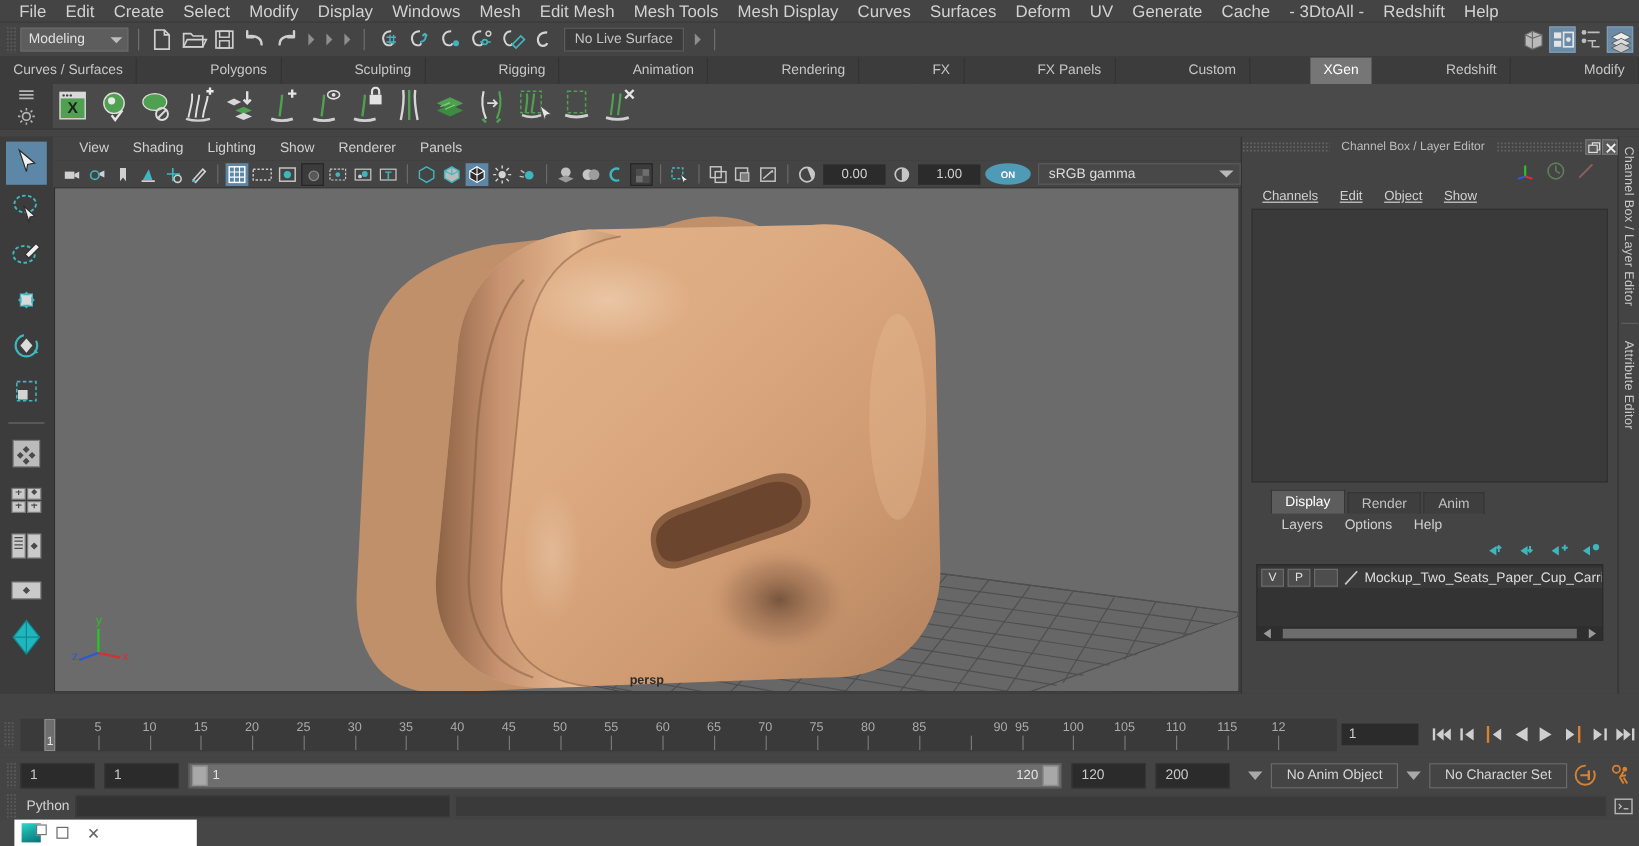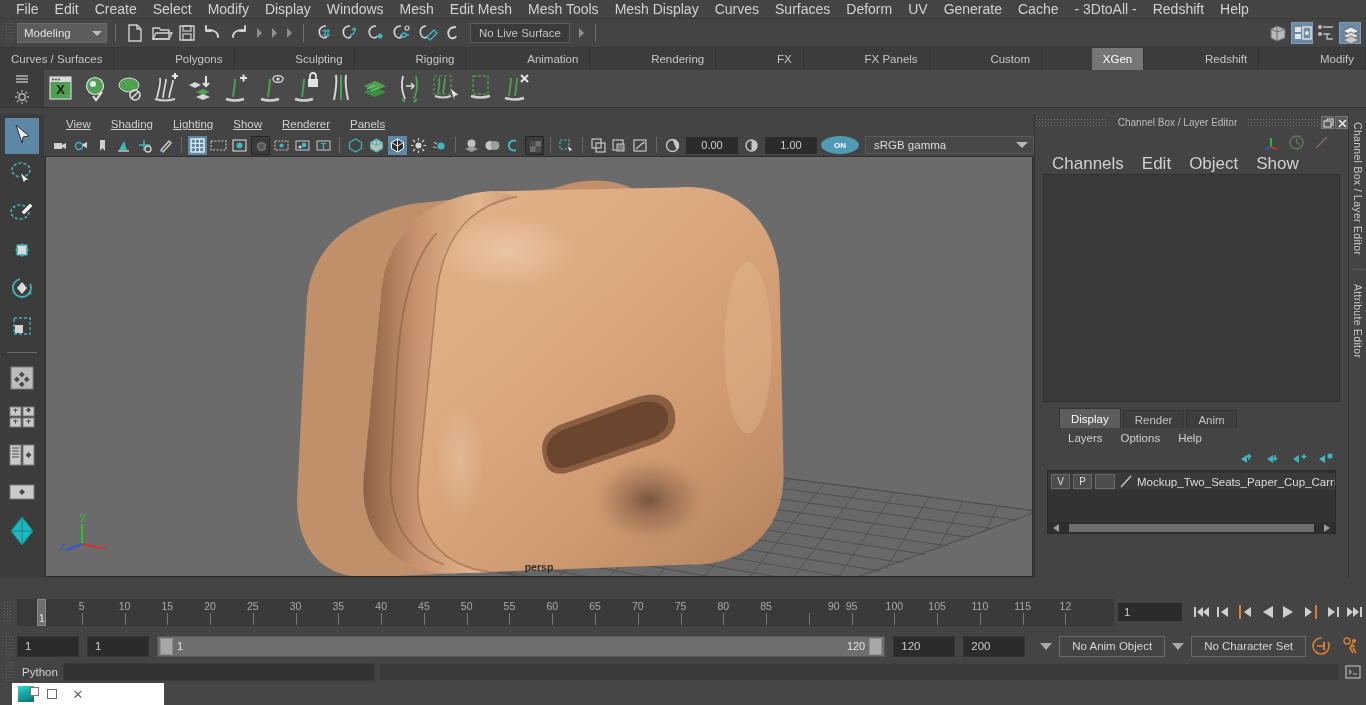--- a/index.html
+++ b/index.html
@@ -108,21 +108,21 @@
 
   
   #viewportwrap {
     flex: 1; display: flex; flex-direction: column;
     background: #3c3c3c; min-width: 0;
   }
   #vpmenu {
     height: 20px; background: #444444; display: flex; align-items: center;
     padding-left: 12px;
   }
-  #vpmenu .vm { padding: 0 10px; font-size: 11.5px; color: #d0d0d0; line-height: 20px; cursor: default; text-decoration: underline;}
+  #vpmenu .vm { padding: 0 10px; font-size: 11.5px; color: #d0d0d0; line-height: 20px; cursor: default;}
   #vptool {
     height: 22px; background: #444444; display: flex; align-items: center;
     padding-left: 6px; overflow: hidden;
   }
   .vpi { width: 19px; height: 19px; flex: none; margin: 0 1px; position: relative; }
   .vpi.on { background: #5d87a6; }
   .vpi.framed { border: 1px solid #262626; background: #3b3b3b; }
   .vsep { width: 1px; height: 16px; background: #696969; margin: 0 5px; flex: none;}
   .numfield {
     height: 17px; width: 52px; background: #2b2b2b; color: #cfcfcf;
@@ -165,21 +165,21 @@
     flex: 1; height: 9px;
     background-image: radial-gradient(#6d6d6d 0.5px, transparent 0.6px);
     background-size: 3px 3px;
   }
   #cb-title .ttl { padding: 0 10px; white-space: nowrap; }
   .winbtn { width: 13px; height: 13px; border: 1px solid #777; background: #5a5a5a;
             margin-left: 1px; position: relative; }
   #cb-icons { height: 24px; display: flex; align-items: center; justify-content: flex-end;
               padding-right: 18px; gap: 8px; }
   #cb-menu { height: 20px; display: flex; align-items: center; padding-left: 8px; }
-  #cb-menu .cm { padding: 0 9px; font-size: 17px; color: #d0d0d0; line-height: 20px; cursor: default;}
+  #cb-menu .cm { padding: 0 9px; font-size: 11px; color: #d0d0d0; line-height: 20px; cursor: default; text-decoration: underline;}
   #cb-body { height: 228px; margin: 0 8px 0 8px; background: #3a3a3a; border: 1px solid #303030; }
 
   #layer-tabs { display: flex; align-items: flex-end; height: 20px; margin: 6px 0 0 24px; }
   #layer-tabs .lt {
     height: 18px; line-height: 18px; padding: 0 11px; font-size: 11.5px;
     background: #3e3e3e; color: #c0c0c0; margin-right: 2px; border: 1px solid #353535;
     border-bottom: none;
   }
   #layer-tabs .lt.active { background: #5d5d5d; color: #fff; height: 20px; line-height: 20px;}
   #layer-menu { height: 20px; display: flex; align-items: center; padding-left: 12px; margin-left: 12px;}

